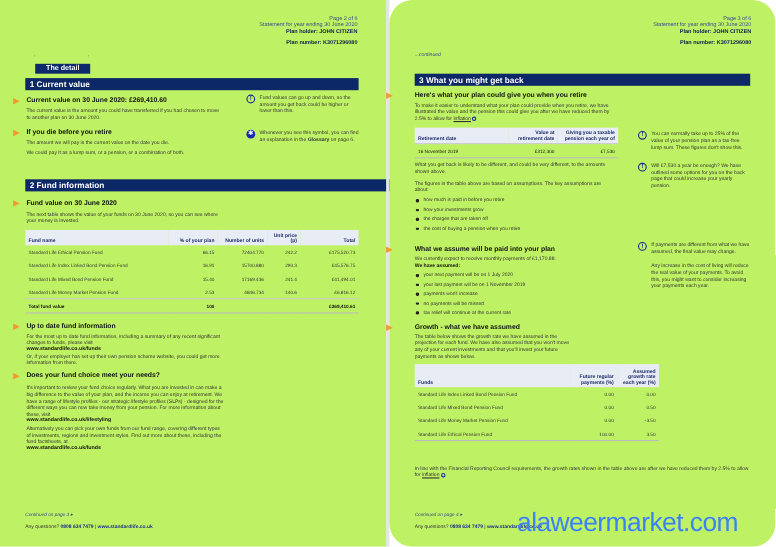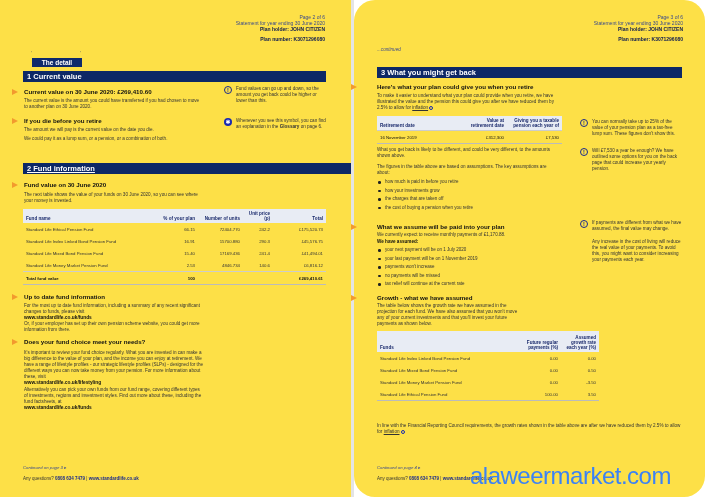--- a/index.html
+++ b/index.html
@@ -1,19 +1,19 @@
 <!DOCTYPE html>
 <html><head>
 <meta charset="utf-8">
 <style>
   * { box-sizing: border-box; margin: 0; padding: 0; }
   html, body { width: 705px; height: 497px; overflow: hidden; background: #ffffff; }
   body { font-family: "Liberation Sans", sans-serif; color: #222; position: relative; }
 
-  .page { position: absolute; top: 0; height: 497px; background: #fde047; }
+  .page { position: absolute; top: 0; height: 497px; background: #bef264; }
   #page-left { left: 0; width: 351px; }
   #page-right { left: 354px; width: 351px; border-radius: 21px; }
   .divider { position: absolute; left: 351px; top: 0; width: 3px; height: 497px; background: #e4e4e4; }
 
   .hdr { position: absolute; right: 26px; top: 14px; text-align: right; font-size: 5px; line-height: 6px; color: #1a2a6c; }
   .hdr .plain { color: #3a4a8c; }
   .hdr .bold { font-weight: bold; color: #0d1a50; }
   .hdr .num { margin-top: 4px; }
 
   .detail-tab { position: absolute; left: 32px; top: 58px; width: 50px; height: 9px; background: #0f2a6b; color: #fff; font-size: 6.5px; font-weight: bold; text-align: center; line-height: 9px; }
@@ -73,21 +73,21 @@
   <div class="arrow" style="left:12px; top:118px;"></div>
   <div class="h2" style="left:24px; top:117px;">If you die before you retire</div>
   <div class="p" style="left:24px; top:127px; width:200px;">The amount we will pay is the current value on the date you die.</div>
   <div class="p" style="left:24px; top:136px; width:200px;">We could pay it as a lump sum, or a pension, or a combination of both.</div>
 
   <div class="info-icon" style="left:224px; top:86px;">!</div>
   <div class="side" style="left:236px; top:86px; width:92px;">Fund values can go up and down, so the amount you get back could be higher or lower than this.</div>
   <div class="glossary-icon" style="left:224px; top:118px;">✱</div>
   <div class="side" style="left:236px; top:118px; width:92px;"><span>Whenever you see this symbol, you can find an explanation in the </span><b>Glossary</b><span> on page 6.</span></div>
 
-  <div class="section-bar" style="left:23px; top:163px; width:346px;text-decoration:underline;">2 Fund information</div>
+  <div class="section-bar" style="left:23px; top:163px; width:346px;">2 Fund information</div>
 
   <div class="arrow" style="left:12px; top:182px;"></div>
   <div class="h2" style="left:24px; top:181px;">Fund value on 30 June 2020</div>
   <div class="p" style="left:24px; top:192px; width:180px;">The next table shows the value of your funds on 30 June 2020, so you can see where your money is invested.</div>
 
   <table style="left:23px; top:209px; width:303px;">
     <thead>
       <tr>
         <th class="left" style="width:130px;">Fund name</th>
         <th style="width:45px;">% of your plan</th>

